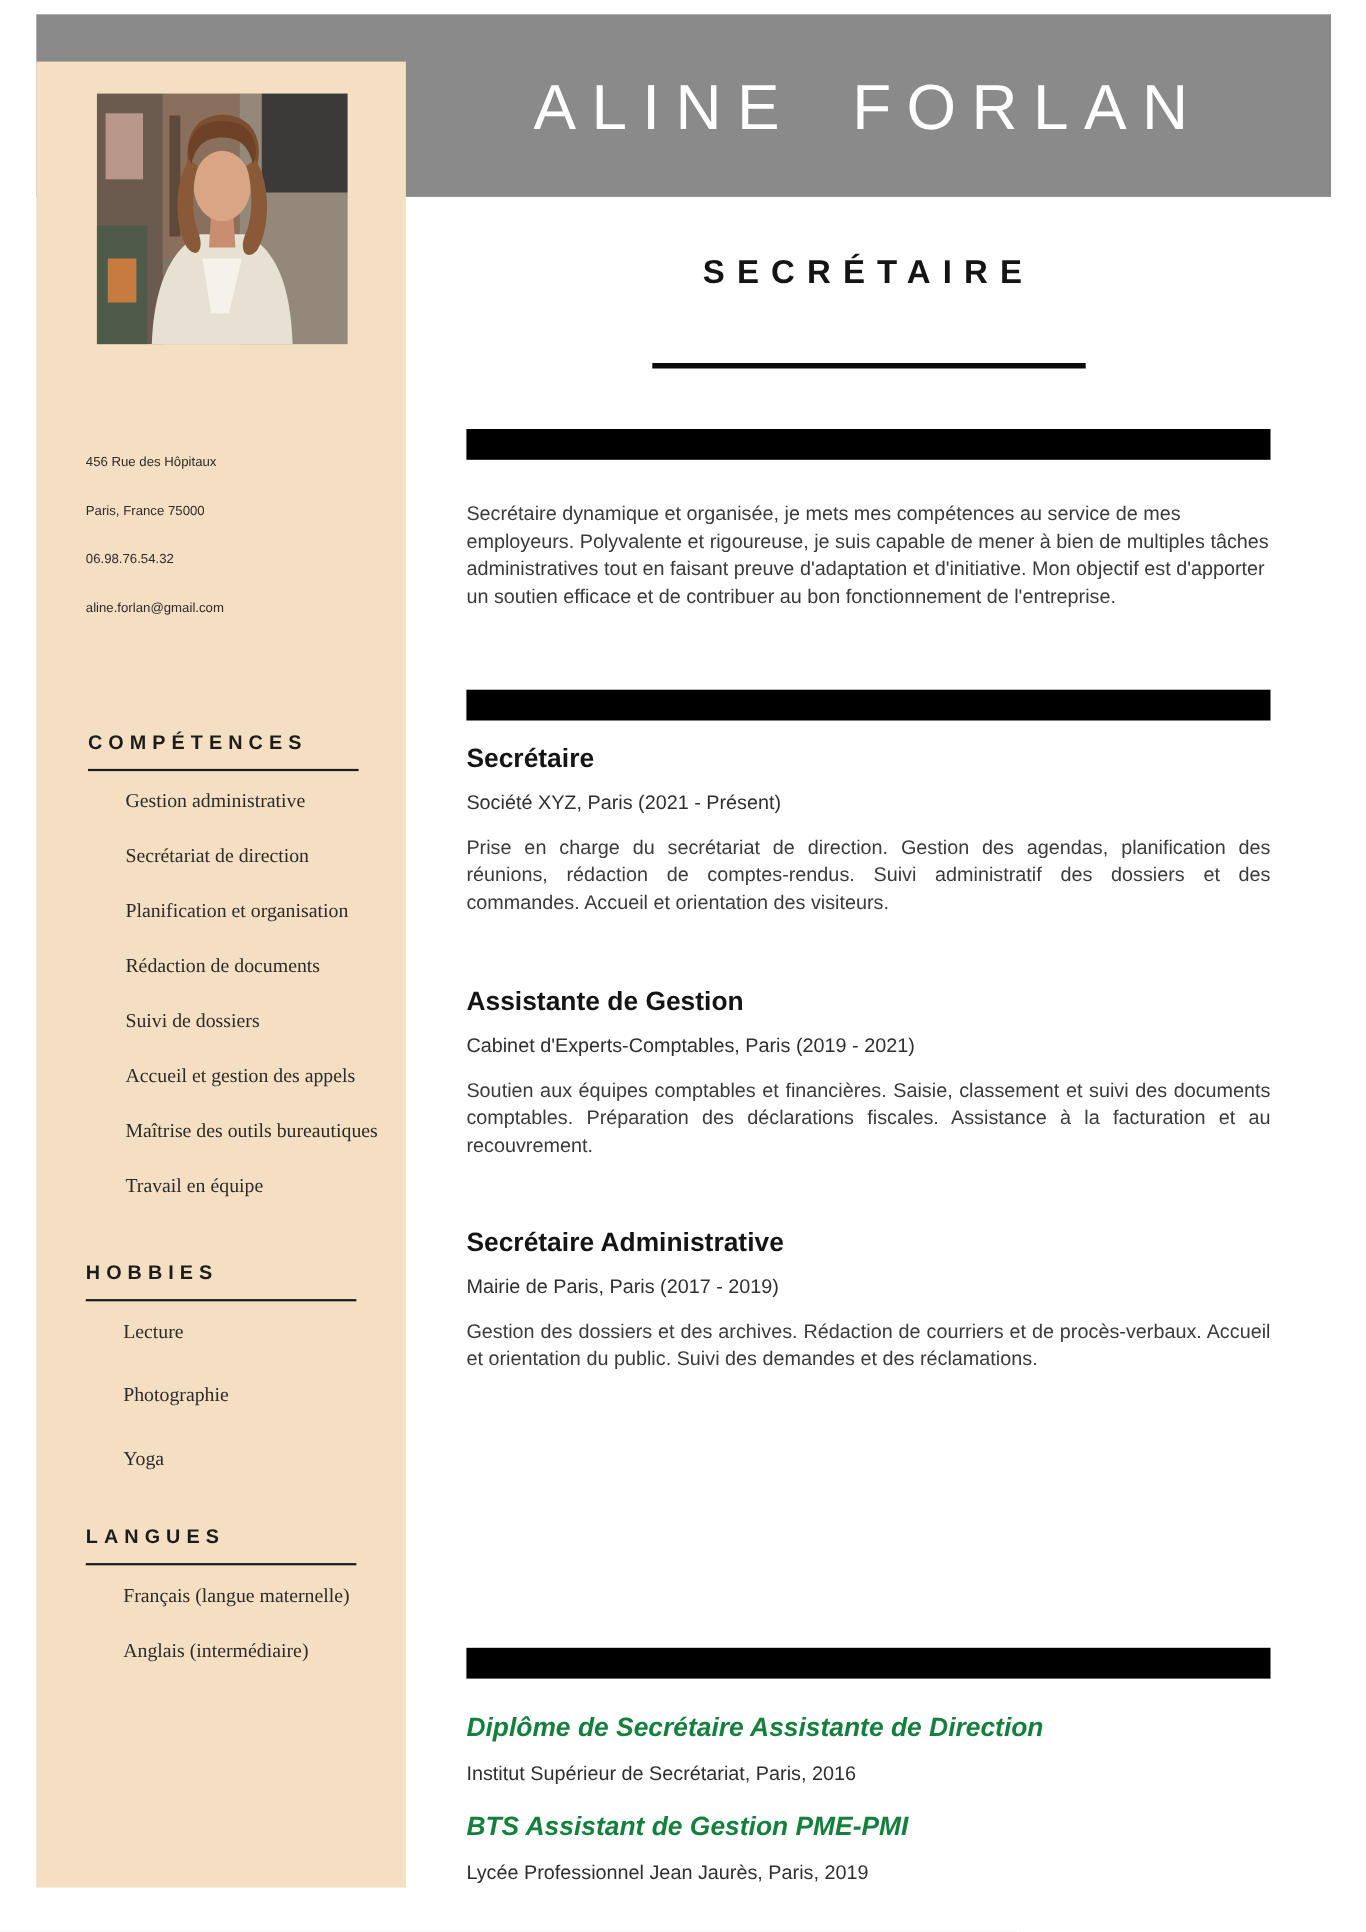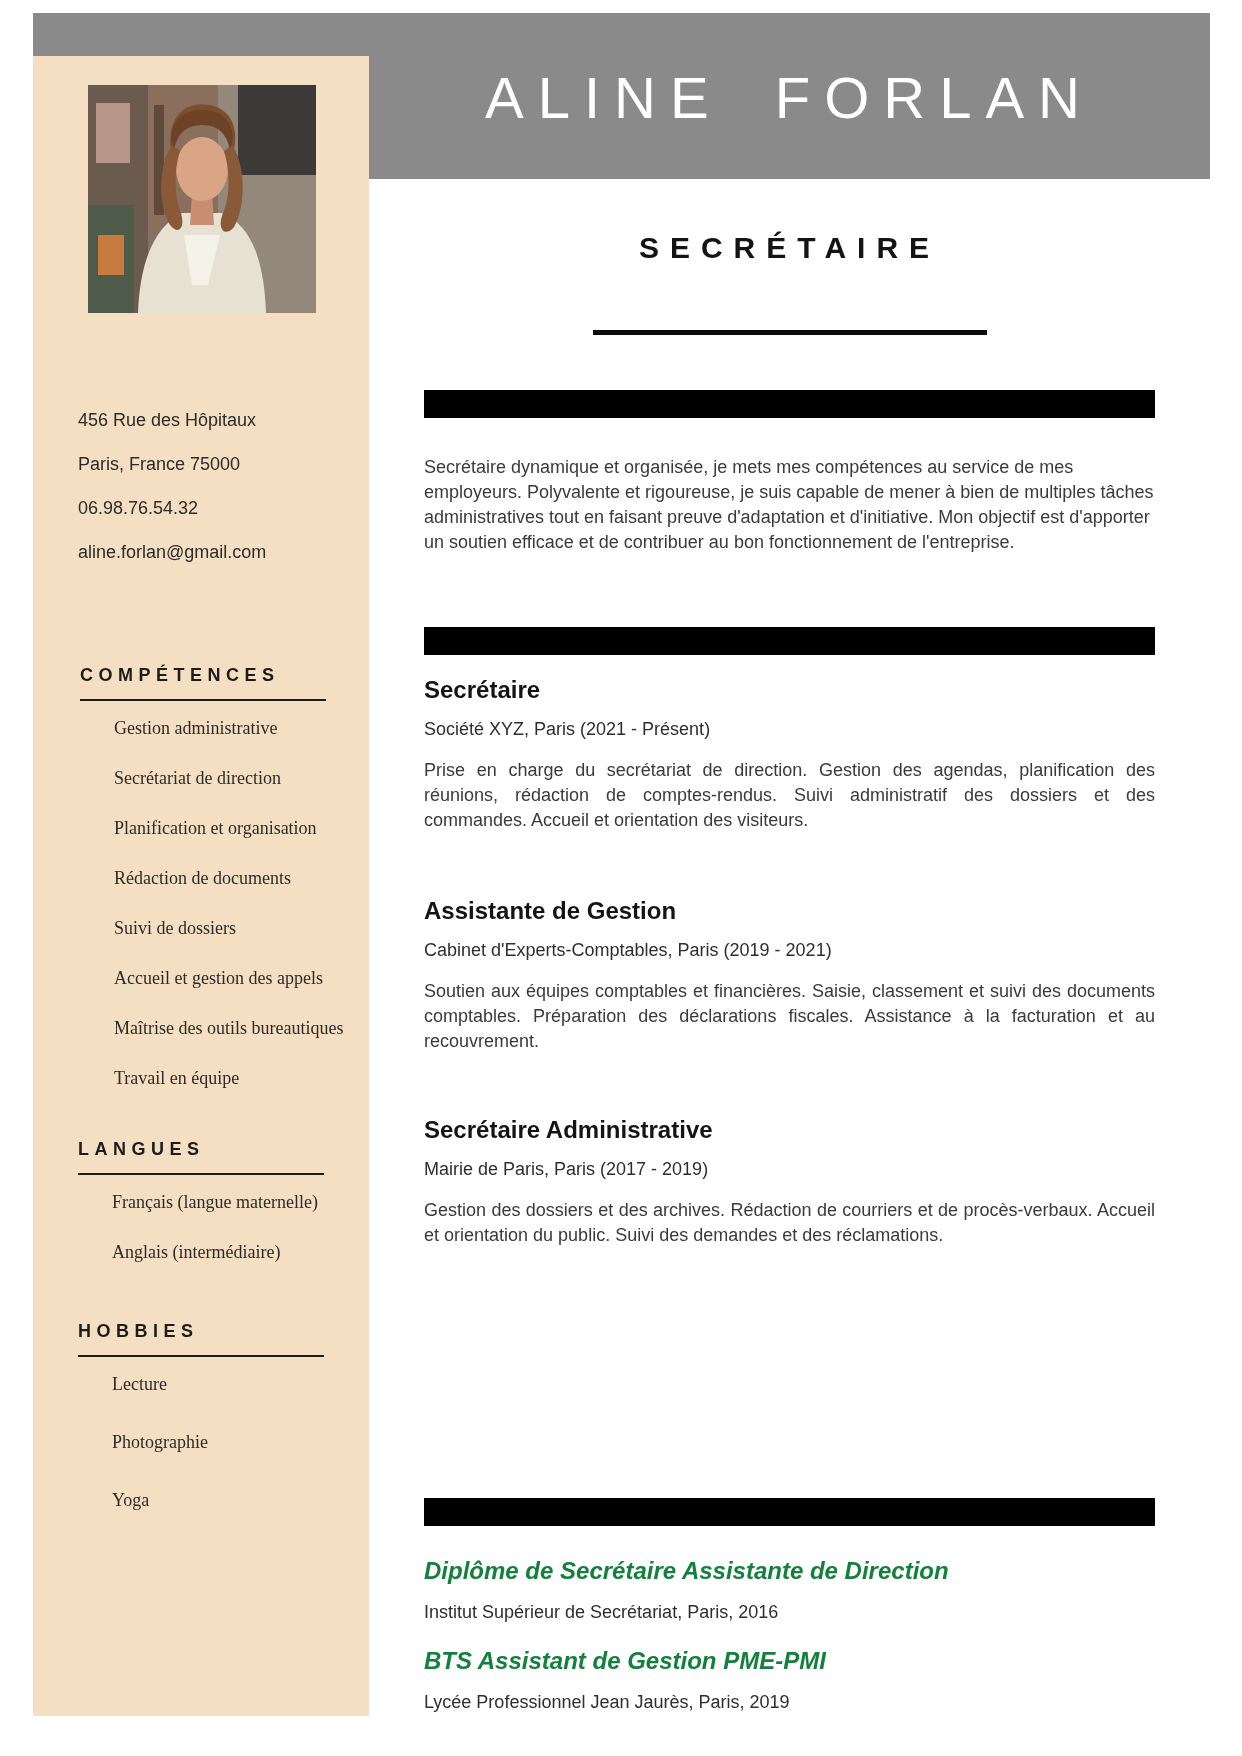--- a/index.html
+++ b/index.html
@@ -32,21 +32,21 @@
     z-index:2;
   }
   .photo{
     display:block;
     margin:29px 0 0 55px;
     width:228px;height:228px;
   }
   .contact{
     margin-top:96px;
     padding-left:45px;
-    font-size:18px;line-height:22px;color:#2b2b2b;
+    font-size:12px;line-height:22px;color:#2b2b2b;
   }
   .contact div{margin-bottom:22px;}
   .side-section{padding-left:45px;}
   .side-heading{
     font-size:18px;font-weight:700;color:#1c1c1c;
     letter-spacing:5.5px;line-height:24px;
   }
   .side-rule{
     width:246px;height:0;
     border:none;border-top:2px solid #1c1c1c;
@@ -165,39 +165,39 @@
         <li>Secrétariat de direction</li>
         <li>Planification et organisation</li>
         <li>Rédaction de documents</li>
         <li>Suivi de dossiers</li>
         <li>Accueil et gestion des appels</li>
         <li>Maîtrise des outils bureautiques</li>
         <li>Travail en équipe</li>
       </ul>
     </div>
 
-    <div class="side-section sec-langues">
-      <div class="side-heading">LANGUES</div>
-      <hr class="side-rule">
-      <ul class="side-list">
-        <li>Français (langue maternelle)</li>
-        <li>Anglais (intermédiaire)</li>
-      </ul>
-    </div>
-
     <div class="side-section sec-hobbies">
       <div class="side-heading">HOBBIES</div>
       <hr class="side-rule">
       <ul class="side-list">
         <li>Lecture</li>
         <li>Photographie</li>
         <li>Yoga</li>
       </ul>
     </div>
 
+    <div class="side-section sec-langues">
+      <div class="side-heading">LANGUES</div>
+      <hr class="side-rule">
+      <ul class="side-list">
+        <li>Français (langue maternelle)</li>
+        <li>Anglais (intermédiaire)</li>
+      </ul>
+    </div>
+
   </aside>
 
   <main class="main">
 
     <div class="job-title">SECRÉTAIRE</div>
     <div class="title-rule"></div>
 
     <div class="section-bar bar-profile"></div>
     <p class="profile-text">Secrétaire dynamique et organisée, je mets mes compétences au service de mes employeurs. Polyvalente et rigoureuse, je suis capable de mener à bien de multiples tâches administratives tout en faisant preuve d'adaptation et d'initiative. Mon objectif est d'apporter un soutien efficace et de contribuer au bon fonctionnement de l'entreprise.</p>
 

